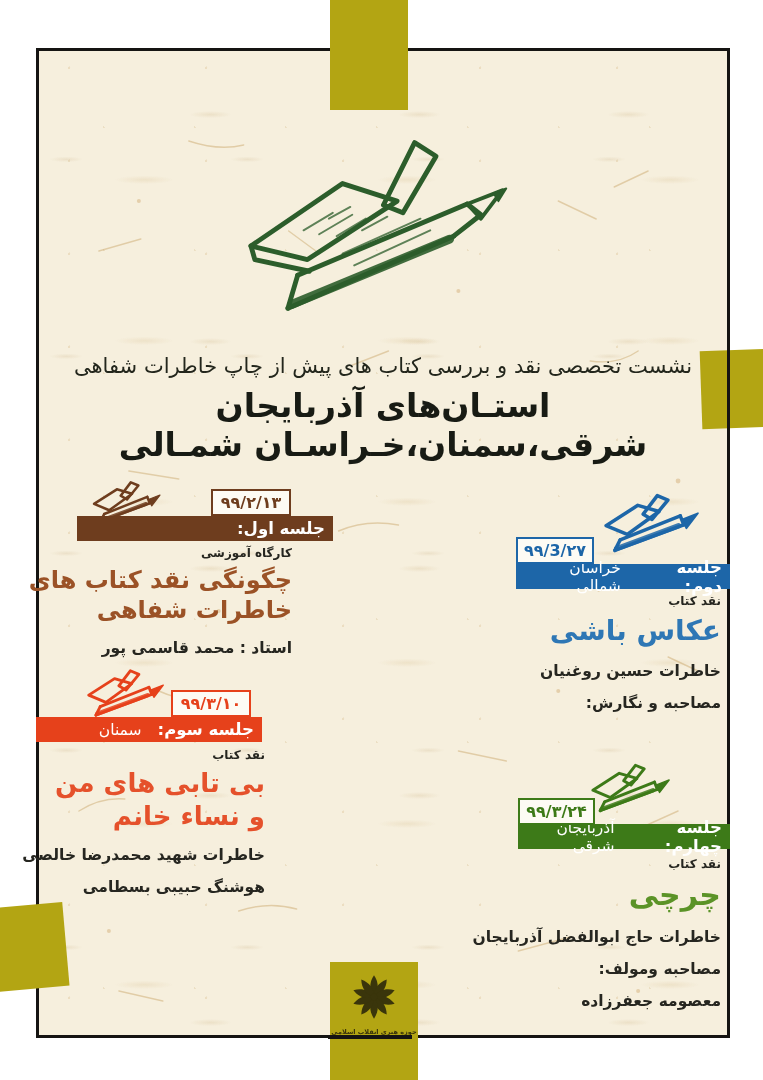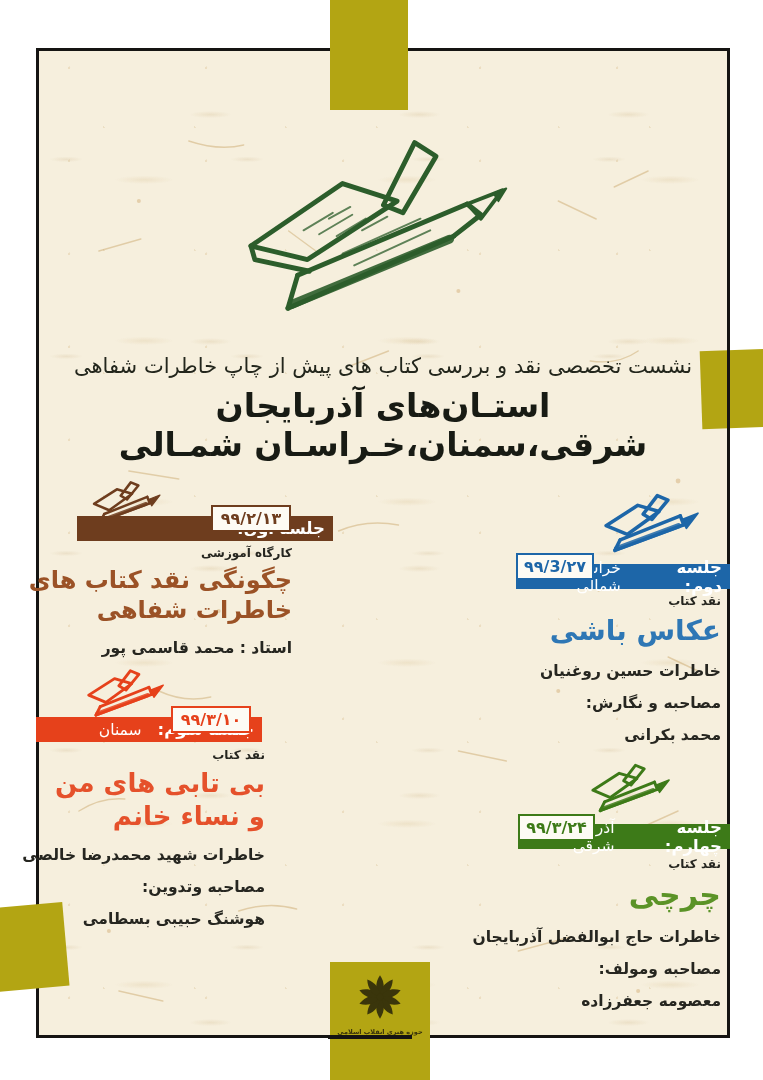--- a/index.html
+++ b/index.html
@@ -18,37 +18,37 @@
       radial-gradient(ellipse 30px 5px at 82% 28%, rgba(190,158,100,.18), transparent 70%) 0 0/209px 227px,
       radial-gradient(ellipse 24px 4px at 15% 55%, rgba(183,148,92,.16), transparent 70%) 0 0/181px 197px,
       #f6efdd;
   }
   .fibers{position:absolute;inset:0;width:100%;height:100%;pointer-events:none;}
   
   .olive{position:absolute;background:#b3a513;z-index:30;}
   .olive-top{left:330px;top:0;width:78px;height:110px;}
   .olive-right{left:701px;top:350px;width:70px;height:78px;transform:rotate(-2deg);}
   .olive-left{left:-8px;top:905px;width:74px;height:84px;transform:rotate(-5deg);}
-  .olive-bottom{left:330px;top:962px;width:100px;height:118px;text-align:center;}
+  .olive-bottom{left:330px;top:962px;width:88px;height:118px;text-align:center;}
   .borderline-v{position:absolute;left:727px;top:348px;width:3px;height:82px;background:#151412;z-index:31;}
   .borderline-h{position:absolute;left:328px;top:1035px;width:84px;height:4px;background:#151412;z-index:31;}
   .logo-flower{margin-top:10px;}
   .logo-caption{display:block;font-size:6.5px;color:#3a350b;font-weight:bold;margin-top:2px;direction:rtl;}
   
   .sketch{position:absolute;left:195px;top:78px;width:295px;height:190px;color:#2c5d2b;}
   
   .titles{position:absolute;left:20px;right:20px;top:303px;text-align:center;color:#20231b;}
   .title-1{font-size:21px;font-weight:normal;color:#23261c;}
   .title-2{font-size:33px;font-weight:800;color:#181b14;margin-top:8px;}
   
   .icon{position:absolute;}
   .datebox{
     position:absolute;height:27px;box-sizing:border-box;background:#fdfbf4;
     border:2px solid currentColor;font-size:16px;font-weight:bold;
-    display:flex;align-items:center;justify-content:center;direction:rtl;z-index:3;margin-top:16px;
+    display:flex;align-items:center;justify-content:center;direction:rtl;z-index:3;
   }
   .bar{
     position:absolute;height:25px;color:#fff;font-size:16.5px;
     display:flex;align-items:center;direction:rtl;padding:0 8px;box-sizing:border-box;z-index:2;
   }
   .bar .lbl{font-weight:bold;}
   .bar .loc{margin-right:16px;font-weight:normal;font-size:15.5px;}
   .col{position:absolute;direction:rtl;text-align:right;}
   .pre-title{font-size:12px;font-weight:600;color:#262620;}
   .book-title{font-weight:bold;line-height:1.25;margin-top:5px;white-space:nowrap;}
@@ -168,39 +168,37 @@
   <div class="datebox c-blue" style="left:477px;top:486px;width:78px">۹۹/3/۲۷</div>
   <div class="bar bg-blue" style="left:477px;right:-3px;top:513px">
     <span class="lbl">جلسه دوم:</span>
     <span class="loc">خراسان شمالی</span>
   </div>
   <div class="col" style="right:6px;top:543px;width:340px">
     <div class="pre-title">نقد کتاب</div>
     <div class="book-title t-blue">عکاس باشی</div>
     <div class="detail">خاطرات حسین روغنیان</div>
     <div class="detail">مصاحبه و نگارش:</div>
-    <div class="detail">محمد بکرانی</div>
   </div>
 
   <svg class="icon c-red" style="left:44px;top:616px;width:86px;height:52px" viewBox="0 0 120 70">
       <use href="#bookpencil"></use>
     </svg>
   <div class="datebox c-red" style="left:132px;top:639px;width:80px">۹۹/۳/۱۰</div>
   <div class="bar bg-red" style="left:-3px;top:666px;width:226px">
     <span class="lbl">جلسه سوم:</span>
     <span class="loc">سمنان</span>
   </div>
   <div class="col" style="left:-10px;top:697px;width:236px">
     <div class="pre-title">نقد کتاب</div>
     <div class="book-title t-red">
       <div>بی تابی های من</div>
       <div>و نساء خانم</div>
     </div>
     <div class="detail">خاطرات شهید محمدرضا خالصی</div>
-    <div class="detail">مصاحبه وتدوین:</div>
     <div class="detail">هوشنگ حبیبی بسطامی</div>
   </div>
 
   <svg class="icon c-green" style="left:548px;top:710px;width:88px;height:54px" viewBox="0 0 120 70">
       <use href="#bookpencil"></use>
     </svg>
   <div class="datebox c-green" style="left:479px;top:747px;width:77px">۹۹/۳/۲۴</div>
   <div class="bar bg-green" style="left:479px;right:-3px;top:773px">
     <span class="lbl">جلسه چهارم:</span>
     <span class="loc">آذربایجان شرقی</span>

